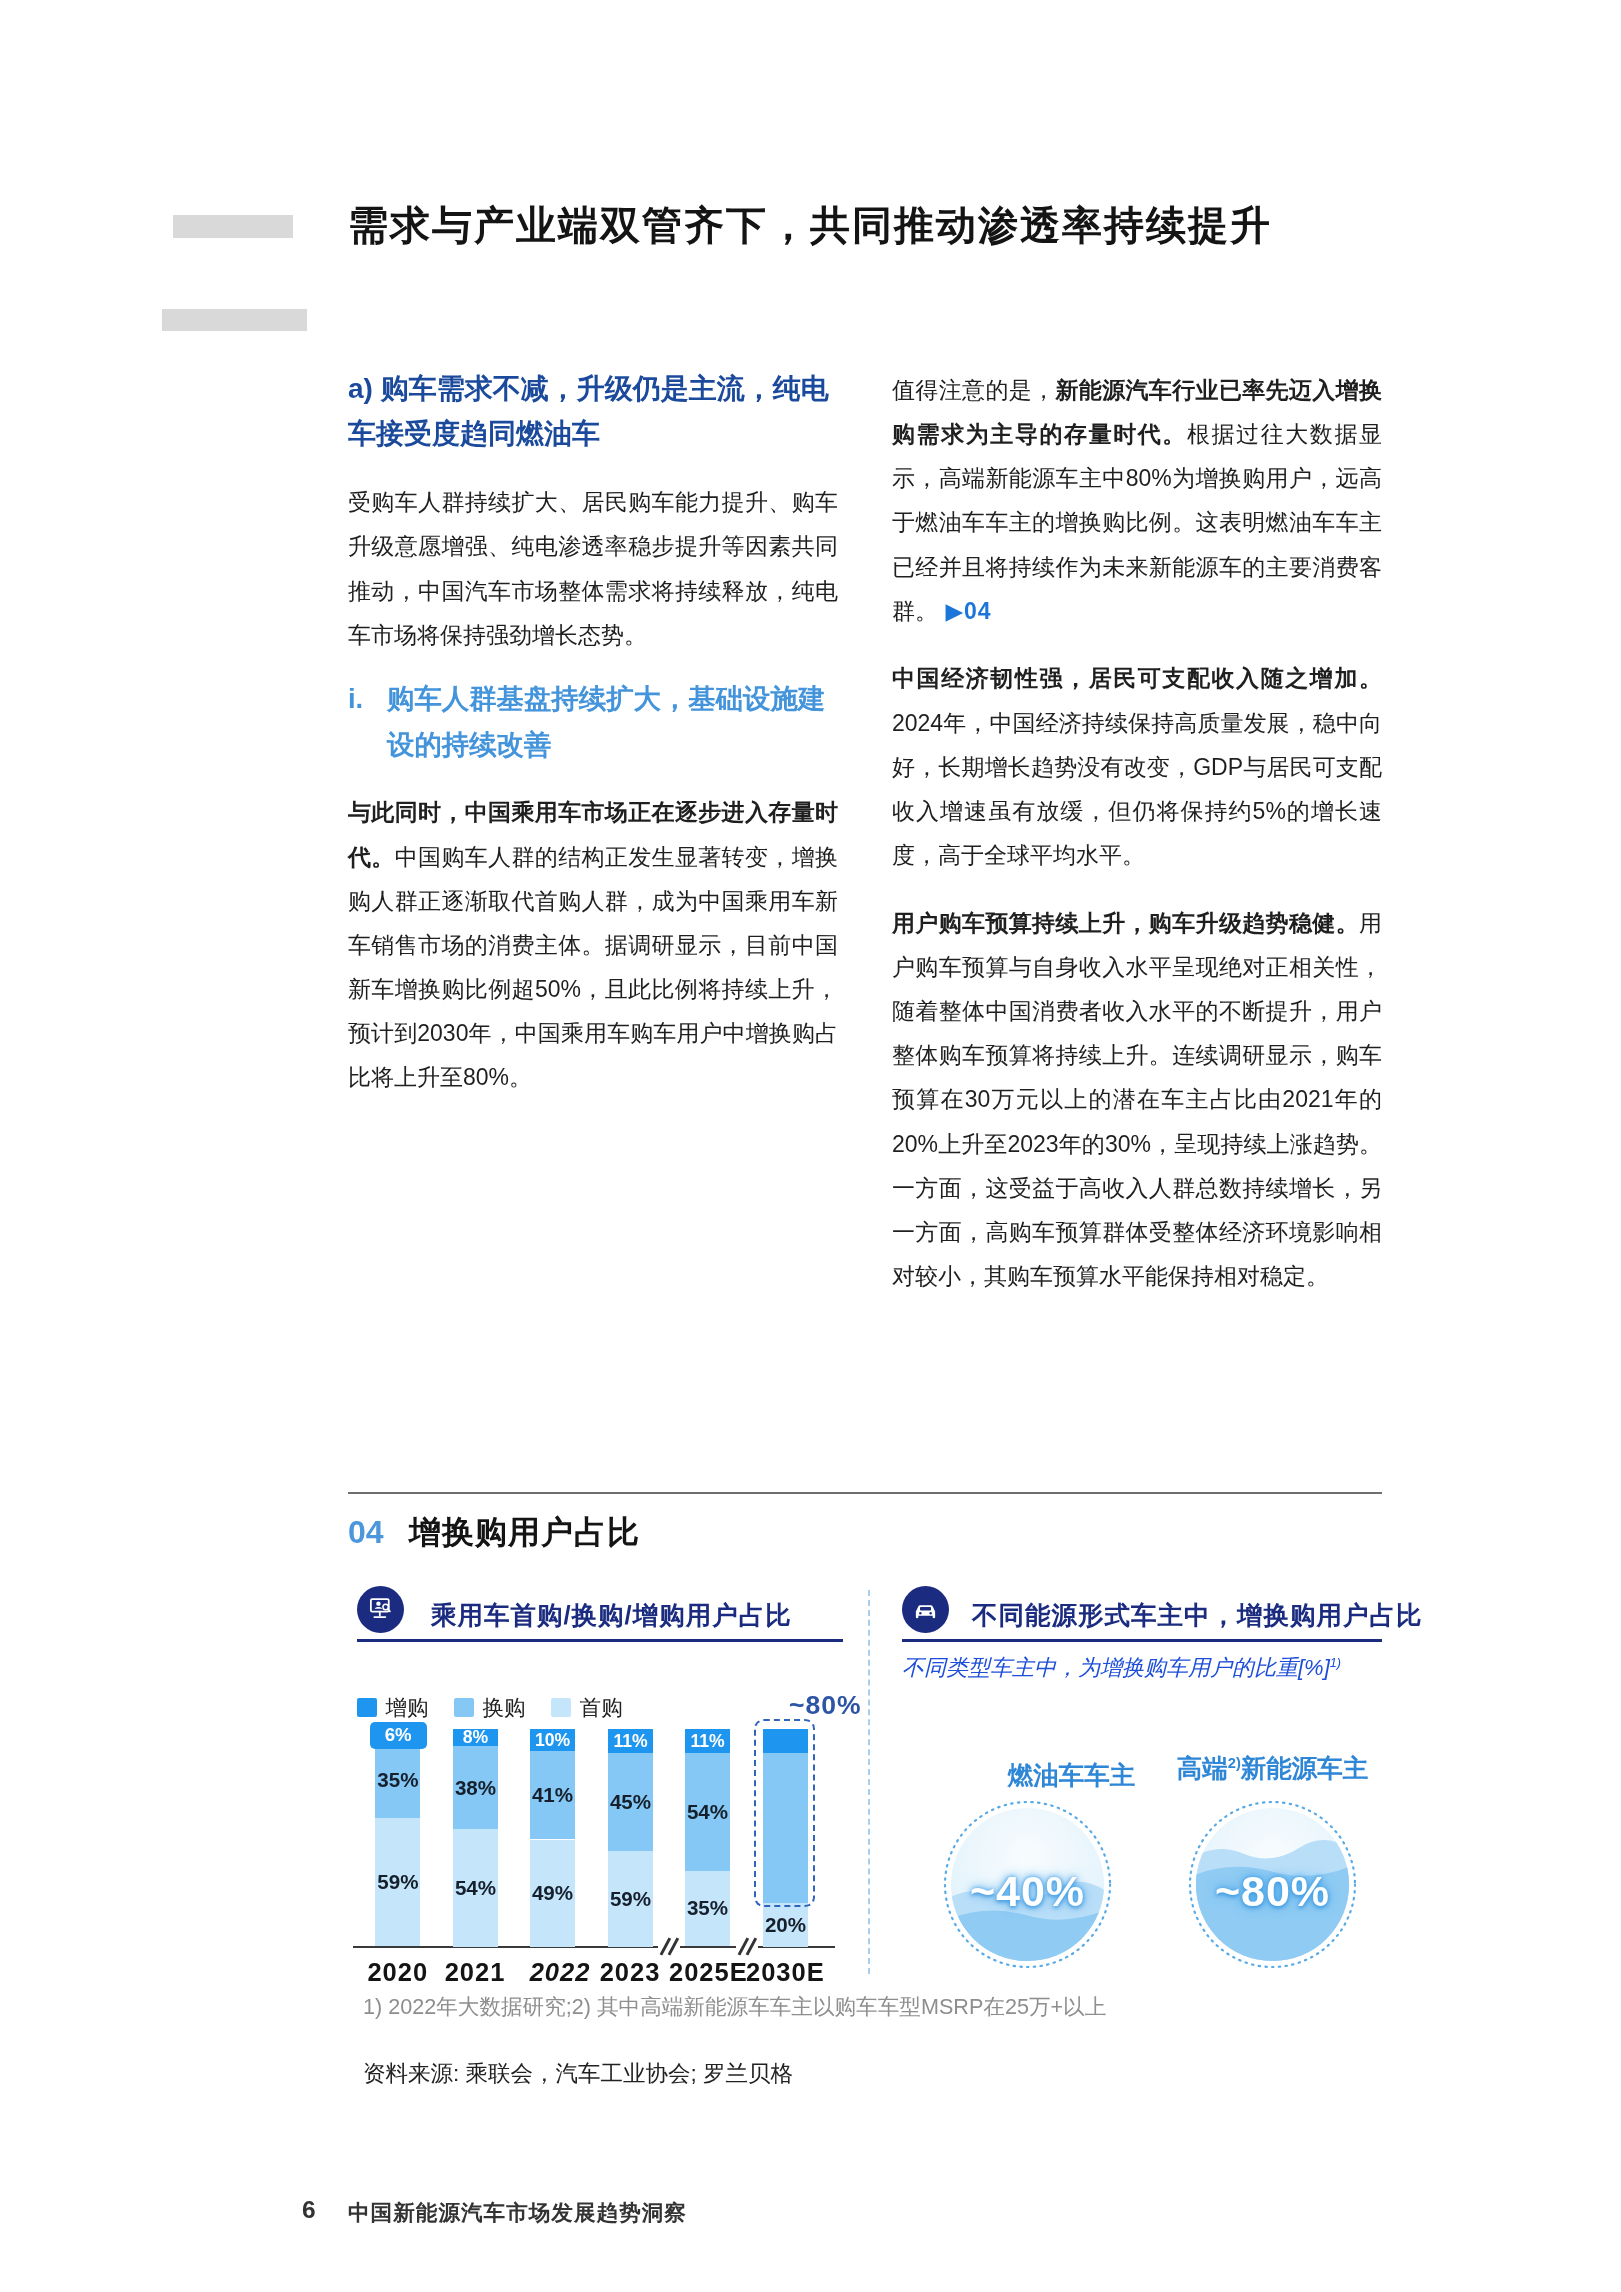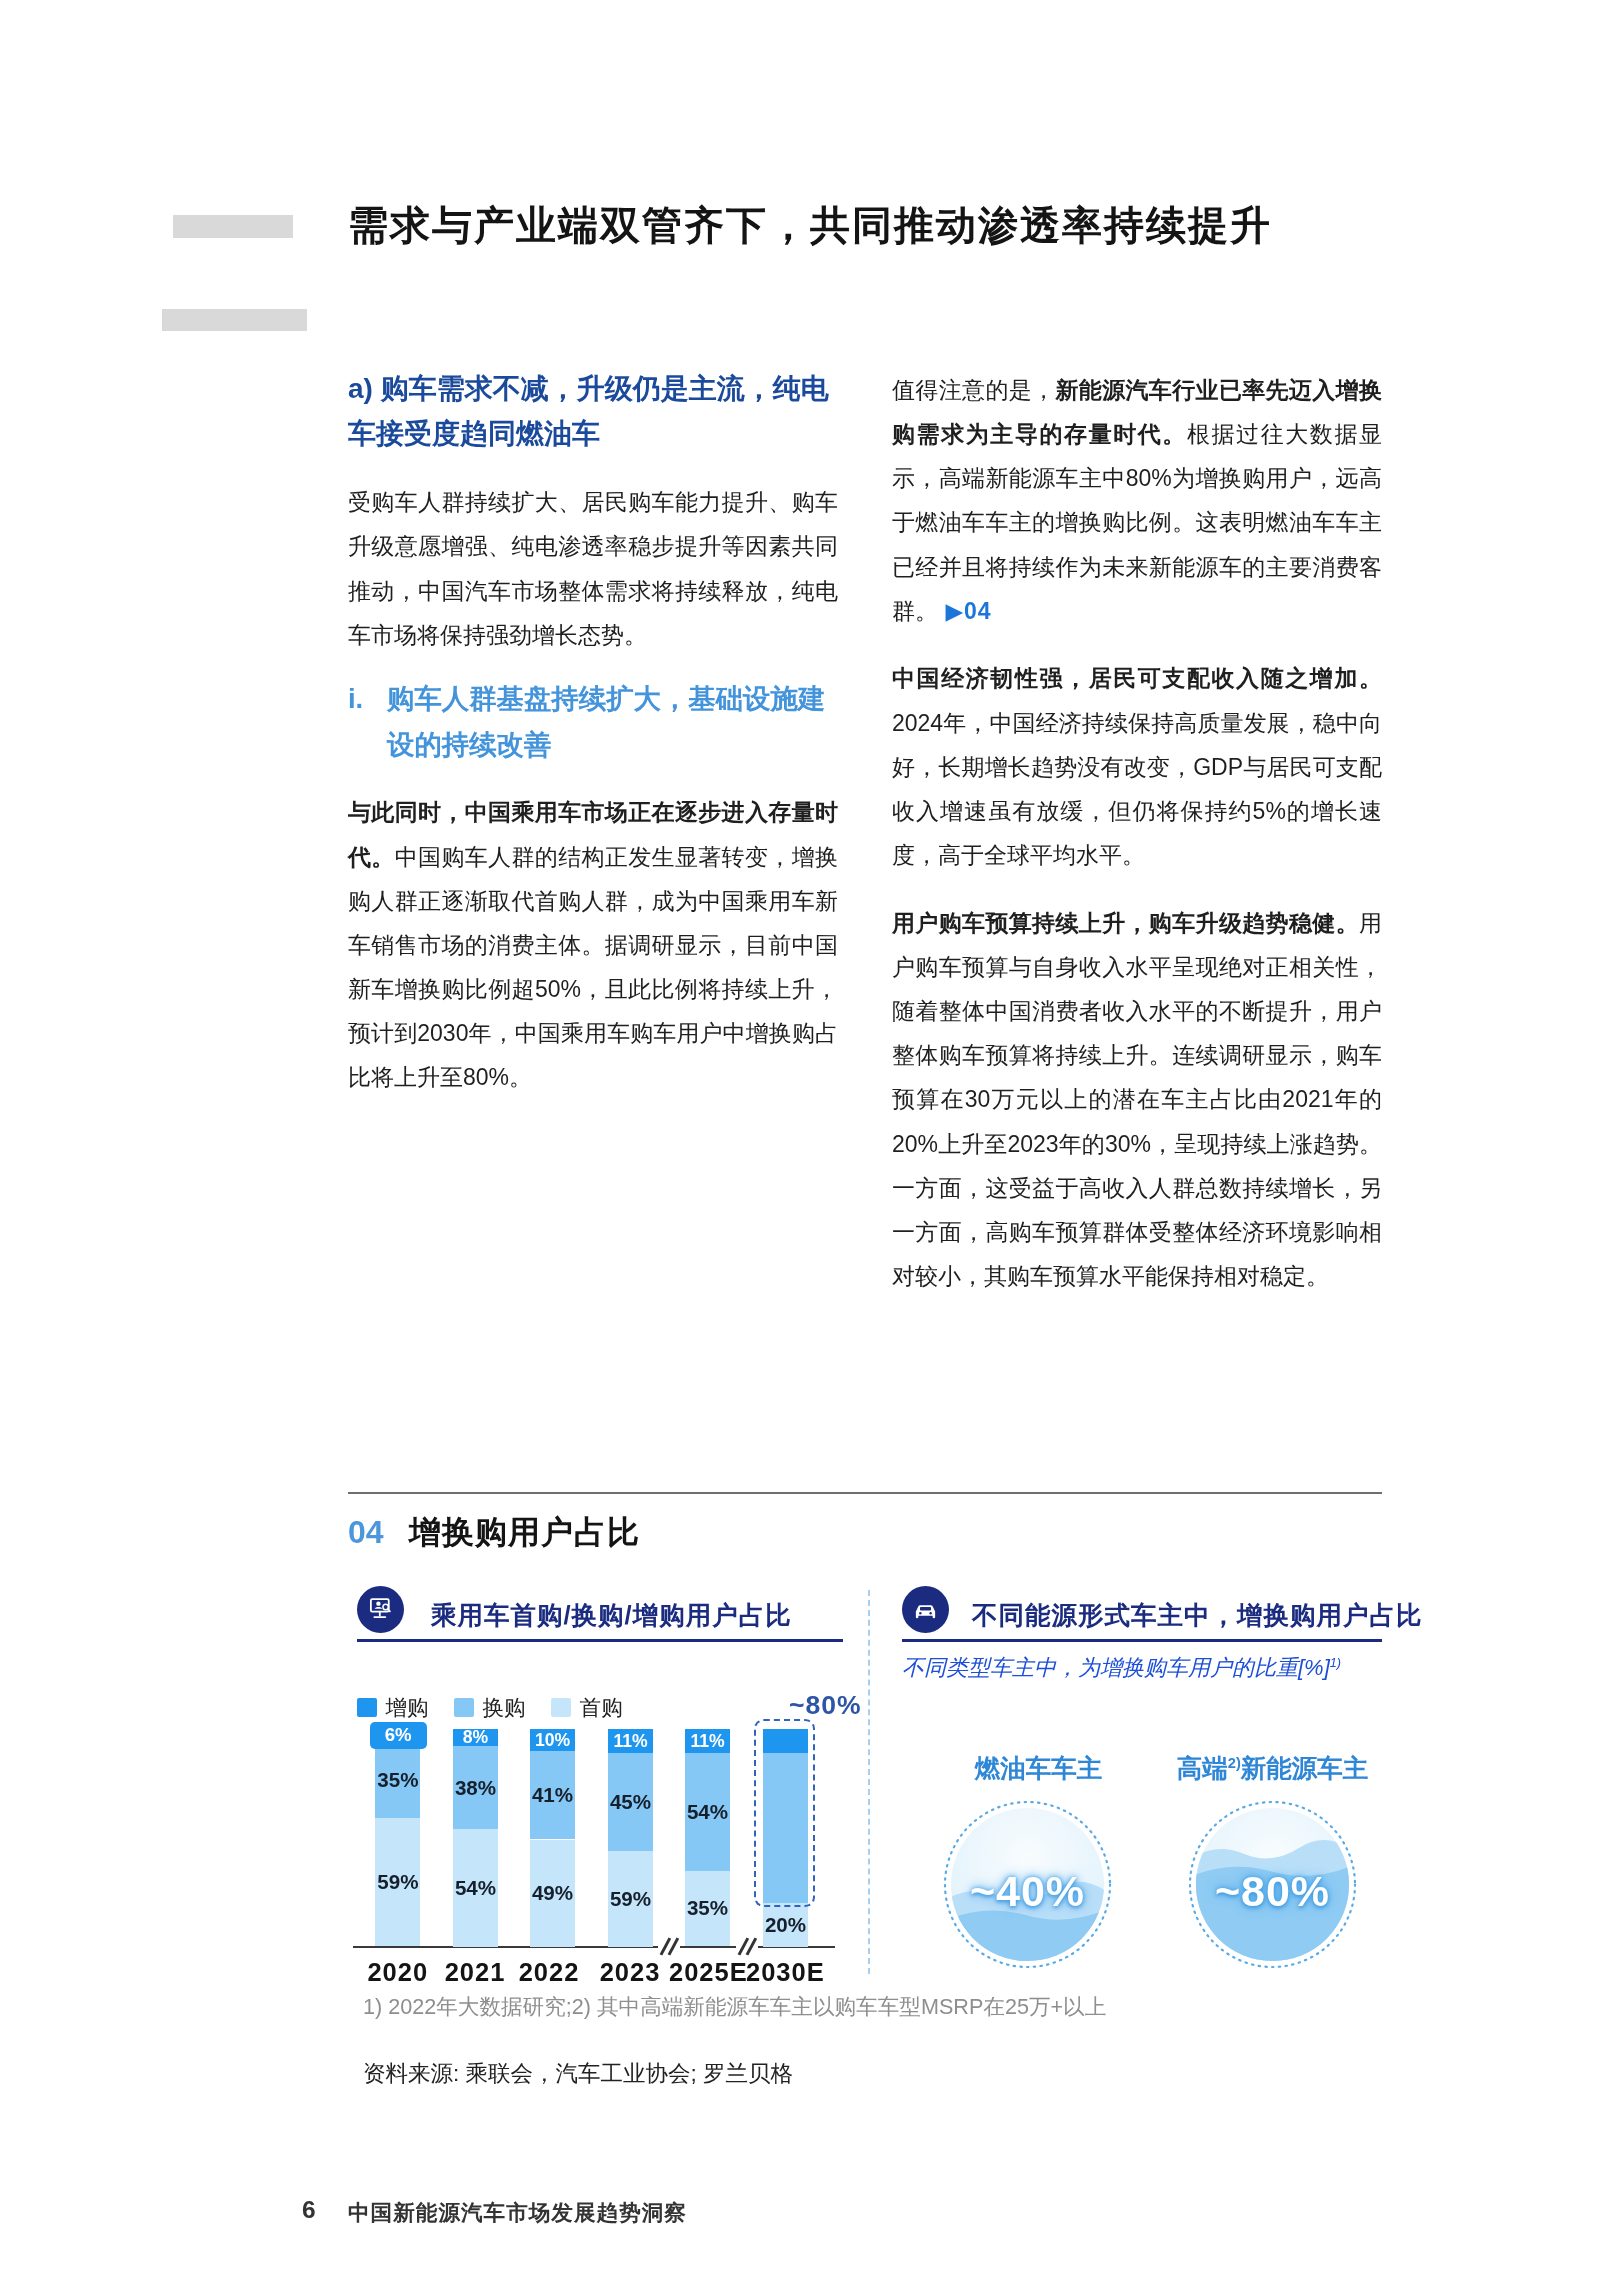--- a/index.html
+++ b/index.html
@@ -57,21 +57,21 @@
   .brk i{position:absolute;width:2.9px;height:18.6px;background:#333;transform:rotate(28deg);top:-2px;}
   .brk i:first-child{left:5.9px;}
   .brk i:last-child{left:13.7px;}
 
   .vdash{position:absolute;left:868px;top:1590px;height:384px;border-left:2px dashed #A8CEEC;}
 
   .psub{position:absolute;left:902px;top:1653px;font-size:22px;font-style:italic;color:#1d4ed8;}
   .psub sup{font-size:12.7px;}
   .kpi-label{position:absolute;top:1751px;width:255px;text-align:center;font-size:25.5px;font-weight:700;color:#2E86D6;}
   .kpi-label sup{font-size:14.7px;}
-  .kl1{left:911px;}
+  .kl1{left:944px;margin-top:7px;}
   .kl2{left:1145px;}
   .kcircle{position:absolute;top:1800px;width:169px;height:169px;}
   .kc1{left:943px;}
   .kc2{left:1188px;}
   .kcircle svg{position:absolute;inset:0;width:169px;height:169px;}
   .kval{position:absolute;inset:0;display:flex;align-items:center;justify-content:center;padding-top:13.7px;
         font-size:43px;font-weight:800;color:#fff;letter-spacing:1px;
         text-shadow:0 0 4.9px #45A3E8,0 0 11.8px #45A3E8,0 2px 3.9px rgba(26,115,200,.55);}
 
   .fnote{position:absolute;left:363px;top:1992px;font-size:21.6px;color:#8E8E8E;}
@@ -162,21 +162,21 @@
       <div class="slab lite" style="left: 105px; top: 110px;">38%</div>
       <div class="seg" style="left: 105px; top: 65px; height: 17.4px; background: rgb(30, 150, 240);"></div>
       <div class="slab dark" style="left: 105px; top: 65px; height: 17.4px; line-height: 17.4px;">8%</div>
       <div class="xlab" style="left: 88px;">2021</div>
       <div class="seg sep" style="left: 182px; top: 176px; height: 107px; background: rgb(197, 229, 250);"></div>
       <div class="slab lite" style="left: 182px; top: 215px;">49%</div>
       <div class="seg sep" style="left: 182px; top: 86px; height: 89px; background: rgb(133, 200, 245);"></div>
       <div class="slab lite" style="left: 182px; top: 117px;">41%</div>
       <div class="seg" style="left: 182px; top: 65px; height: 22px; background: rgb(30, 150, 240);"></div>
       <div class="slab dark" style="left: 182px; top: 65px; height: 22px; line-height: 22px;">10%</div>
-      <div class="xlab" style="left: 162px;">2022</div>
+      <div class="xlab" style="left: 173px; font-style: italic;">2022</div>
       <div class="seg sep" style="left: 260px; top: 187px; height: 96px; background: rgb(197, 229, 250);"></div>
       <div class="slab lite" style="left: 260px; top: 221px;">59%</div>
       <div class="seg sep" style="left: 260px; top: 89px; height: 98px; background: rgb(133, 200, 245);"></div>
       <div class="slab lite" style="left: 260px; top: 124px;">45%</div>
       <div class="seg" style="left: 260px; top: 65px; height: 24px; background: rgb(30, 150, 240);"></div>
       <div class="slab dark" style="left: 260px; top: 65px; height: 24px; line-height: 24px;">11%</div>
       <div class="xlab" style="left: 243px;">2023</div>
       <div class="seg sep" style="left: 337px; top: 206px; height: 76px; background: rgb(197, 229, 250);"></div>
       <div class="slab lite" style="left: 337px; top: 230px;">35%</div>
       <div class="seg sep" style="left: 337px; top: 89px; height: 118px; background: rgb(133, 200, 245);"></div>

